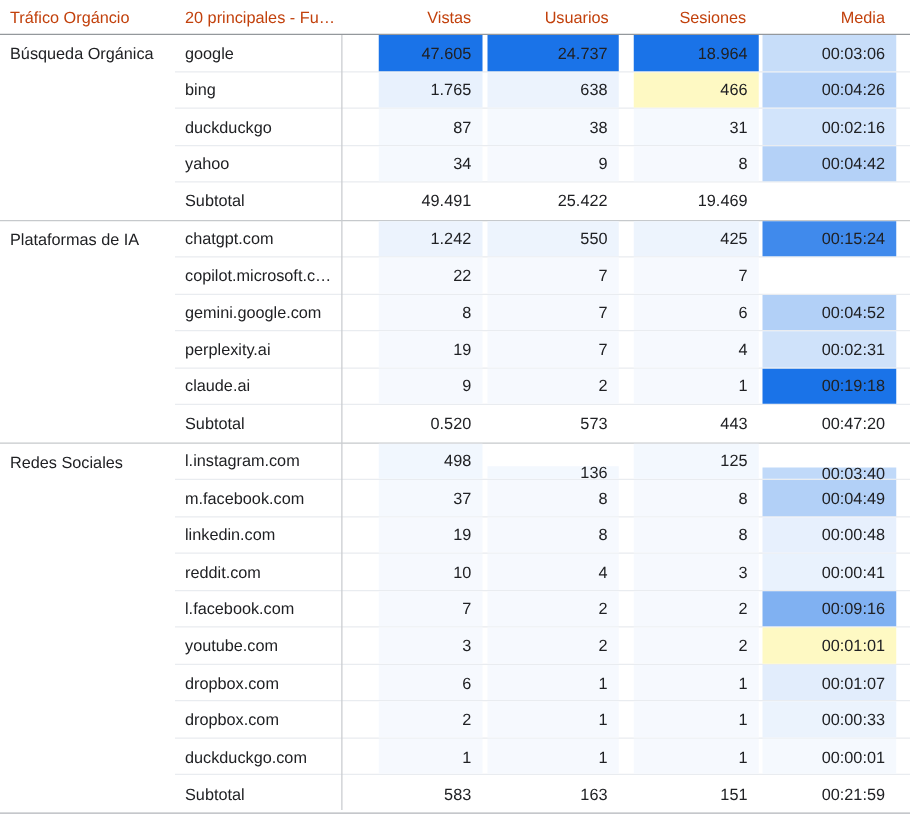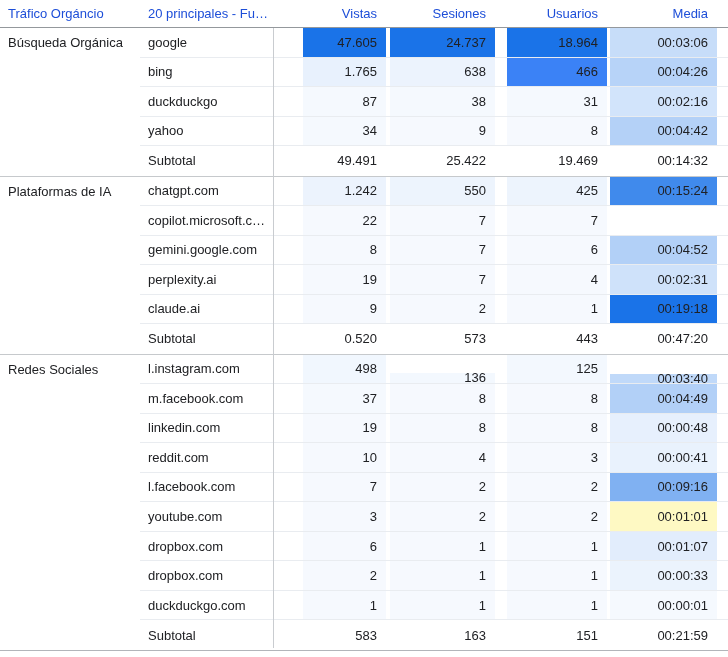--- a/index.html
+++ b/index.html
@@ -8,21 +8,21 @@
     position:relative;
     width:728px;height:657px;
     background:#fff;
     font-size:13px;color:#202124;
     overflow:hidden;
   }
   
   .header-row{
     display:flex;height:28px;box-sizing:border-box;
     border-bottom:1px solid #94989c;
-    align-items:center;color:#1d4ed8;
+    align-items:center;color:#c2410c;
   }
   .hc{box-sizing:border-box;display:flex;align-items:center;height:100%;cursor:pointer;}
   .hc.dim1{width:140px;padding-left:8px;}
   .hc.dim2{width:133px;padding-left:8px;}
   .hc.m0{width:113px;justify-content:flex-end;padding-right:9px;}
   .hc.m1{width:111px;justify-content:flex-end;padding-right:11px;}
   .hc.m2{width:111px;justify-content:flex-end;padding-right:10px;}
   .hc.m3{width:120px;justify-content:flex-end;padding-right:20px;}
   
   #table-body{border-bottom:1px solid #b2b5ba;}
@@ -71,25 +71,25 @@
   <div class="header-row">
     <div class="hc dim1">
       <span>Tráfico Orgáncio</span>
     </div>
     <div class="hc dim2">
       <span>20 principales - Fu…</span>
     </div>
     <div class="hc m0">
       <span>Vistas</span>
     </div>
+    <div class="hc m2">
+      <span>Usuarios</span>
+    </div>
     <div class="hc m1">
       <span>Sesiones</span>
-    </div>
-    <div class="hc m2">
-      <span>Usuarios</span>
     </div>
     <div class="hc m3">
       <span>Media</span>
     </div>
   </div>
   <div id="table-body">
       <div class="section">
         <div class="group-cell"><span>Búsqueda Orgánica</span></div>
         <div class="rows">
           <div class="row">
@@ -125,21 +125,21 @@
               <div class="heat" style="background: rgb(232, 241, 253);">
                 <span>1.765</span>
               </div>
             </div>
             <div class="cell m1">
               <div class="heat" style="background: rgb(236, 243, 253);">
                 <span>638</span>
               </div>
             </div>
             <div class="cell m2">
-              <div class="heat" style="background: #3b82f6; text-align: center;">
+              <div class="heat" style="background: #fef9c3; text-align: center;">
                 <span>466</span>
               </div>
             </div>
             <div class="cell m3">
               <div class="heat" style="background: rgb(183, 211, 248);">
                 <span>00:04:26</span>
               </div>
             </div>
           </div>
           <div class="row">
@@ -197,23 +197,20 @@
               <span>Subtotal</span>
             </div>
             <div class="cell m0 num-plain">
               <span>49.491</span>
             </div>
             <div class="cell m1 num-plain">
               <span>25.422</span>
             </div>
             <div class="cell m2 num-plain">
               <span>19.469</span>
-            </div>
-            <div class="cell m3 num-plain">
-              <span>00:14:32</span>
             </div>
           </div>
         </div>
       </div>
       <div class="section">
         <div class="group-cell"><span>Plataformas de IA</span></div>
         <div class="rows">
           <div class="row">
             <div class="cell label">
               <span>chatgpt.com</span>

